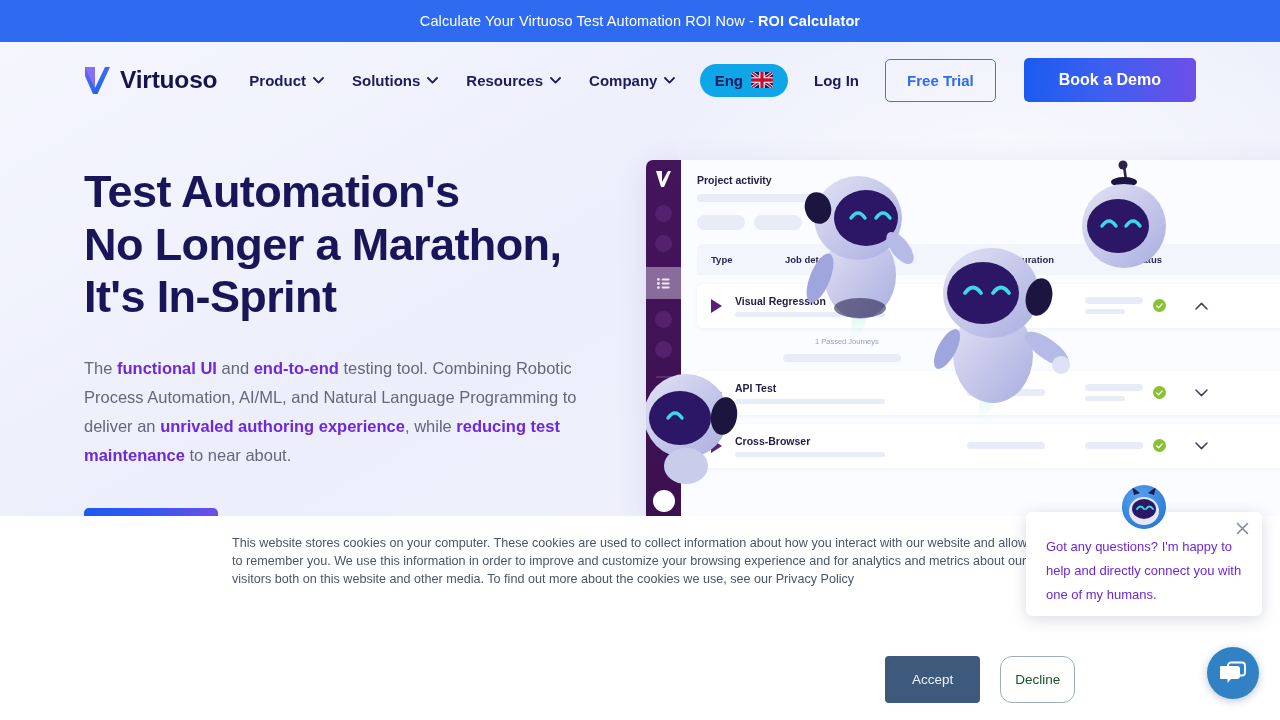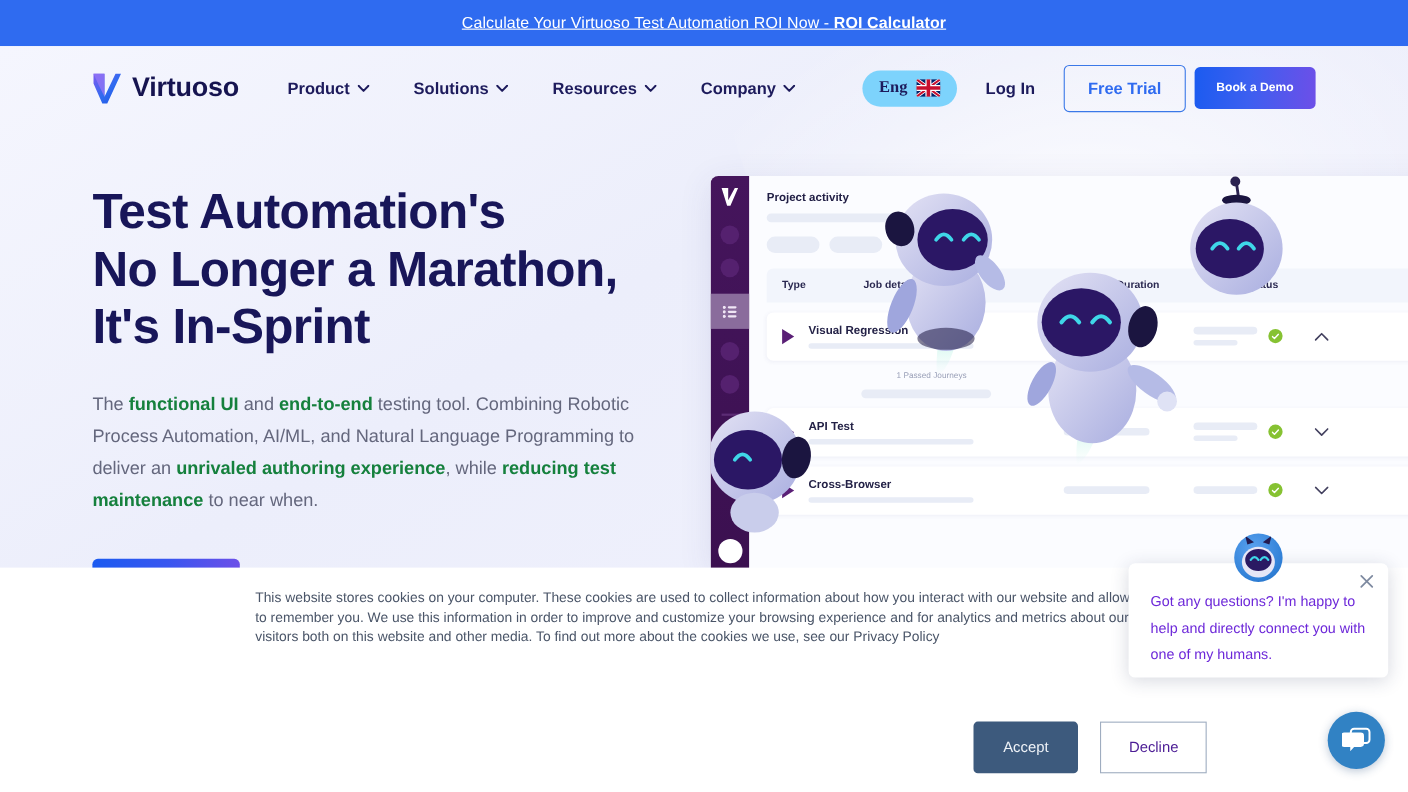--- a/index.html
+++ b/index.html
@@ -8,21 +8,21 @@
     font-family:"Liberation Sans", sans-serif;
     background:#ffffff;
     position:relative;
   }
 
   
   .promo-bar{
     position:absolute; left:0; top:0; width:1280px; height:42px;
     background:#2f6bf0; display:flex; align-items:center; justify-content:center;
   }
-  .promo-text{ color:#fff; font-size:14.5px; letter-spacing:.1px;text-decoration:underline; }
+  .promo-text{ color:#fff; font-size:14.5px; letter-spacing:.1px; }
   .promo-text b{ font-weight:700; }
 
   
   .hero-bg{
     position:absolute; left:0; top:42px; width:1280px; height:478px;
     background:linear-gradient(150deg,#f5f6fe 0%,#eceefb 45%,#f1f2fd 100%);
     overflow:hidden;
   }
   .hero-swirl{
     position:absolute; right:-140px; top:-90px; width:700px; height:560px;
@@ -32,55 +32,55 @@
 
   
   .nav{
     position:absolute; left:0; top:42px; width:1280px; height:76px;
     display:flex; align-items:center; padding:0 84px;
   }
   .logo{ display:flex; align-items:center; gap:9px; }
   .logo-mark{ width:27px; height:29px; display:block; }
   .logo-word{ font-size:24.5px; font-weight:700; color:#161450; letter-spacing:-.2px; }
 
-  .nav-links{ display:flex; align-items:flex-start; gap:40px; margin-left:44px; }
+  .nav-links{ display:flex; align-items:flex-start; gap:28px; margin-left:32px; }
   .nav-link{
     display:flex; align-items:center; gap:7px; cursor:pointer;
     font-size:15px; font-weight:700; color:#1d1b5c;
   }
   .chev{ width:11px; height:7px; display:block; }
 
   .nav-right{ margin-left:auto; display:flex; align-items:center; gap:0; }
   .lang-pill{
     display:flex; align-items:center; gap:8px; cursor:pointer;
-    background:#7dd3fc; border-radius:19px; padding:8px 15px;font-family:Liberation Serif, serif;
+    background:#0ea5e9; border-radius:19px; padding:8px 15px;
   }
   .lang-label{ font-size:15px; font-weight:700; color:#1d1b5c; }
   .flag{ width:22px; height:16px; border-radius:2px; display:block; }
   .login{ font-size:15px; font-weight:700; color:#1d1b5c; cursor:pointer; margin-left:26px; }
   .btn-outline{
     margin-left:26px; border:1.6px solid #3a78e8; color:#2f6bf0; background:transparent;
     border-radius:5px; font-size:15px; font-weight:700; padding:12px 21px; cursor:pointer;
     font-family:inherit;
   }
   .btn-grad{
-    margin-left:8px; border:0; border-radius:5px; cursor:pointer;
+    margin-left:28px; border:0; border-radius:5px; cursor:pointer;
     background:linear-gradient(95deg,#1b5bf0 0%,#3c5ff0 45%,#6d4fe8 100%);
-    color:#fff; font-size:11px; font-weight:700; padding:13px 20px; font-family:inherit;
+    color:#fff; font-size:16px; font-weight:700; padding:13px 35px; font-family:inherit;
   }
 
   
   .hero-copy{ position:absolute; left:84px; top:166px; width:560px; }
   .hero-title{
     font-size:45px; line-height:1.17; font-weight:700; color:#181659; letter-spacing:-.6px;
   }
   .hero-para{
     margin-top:30px; font-size:16.5px; line-height:1.76; color:#64677d; max-width:520px;
   }
-  .hero-para b{ color:#15803d; font-weight:700; }
+  .hero-para b{ color:#6d28d9; font-weight:700; }
   .hero-cta{
     position:absolute; left:84px; top:508px; width:134px; height:26px;
     border-radius:5px 5px 0 0;
     background:linear-gradient(95deg,#1b5bf0 0%,#3856f0 50%,#6d4fe8 100%);
   }
 
   
   .mock{
     position:absolute; left:646px; top:160px; width:763px; height:357px;
     background:#fbfcff; border-radius:7px 0 0 0; overflow:hidden;
@@ -134,22 +134,22 @@
     position:absolute; left:232px; top:18px; width:816px;
     font-size:12.6px; line-height:1.44; color:#4a5568;
   }
   .cookie-text p+p{ margin-top:15px; }
   .cookie-actions{ position:absolute; left:885px; top:140px; display:flex; gap:20px; }
   .btn-accept{
     background:#3d5a7d; color:#eef2f7; border:0; border-radius:4px;
     font-size:13.5px; padding:16px 27px; cursor:pointer; font-family:inherit;
   }
   .btn-decline{
-    background:#fff; color:#4c1d95; border:1px solid #9fadc0; border-radius:0;
-    font-size:13.5px; padding:12px 25px; cursor:pointer; font-family:inherit;
+    background:#fff; color:#14532d; border:1px solid #9fadc0; border-radius:12px;
+    font-size:13.5px; padding:12px 14px; cursor:pointer; font-family:inherit;
   }
 
   
   .chat-card{
     position:absolute; left:1026px; top:512px; width:236px; height:104px;
     background:#fff; border-radius:6px; box-shadow:0 3px 16px rgba(40,50,90,.18); z-index:40;
   }
   .chat-avatar{
     position:absolute; left:1122px; top:485px; width:44px; height:44px; border-radius:50%;
     background:radial-gradient(circle at 40% 32%, #5aa2ef 0%, #2f7fd6 70%, #2166b8 100%);
@@ -242,21 +242,21 @@
     <button class="btn-grad">Book a Demo</button>
   </div>
 </div>
 
 <div class="hero-copy">
   <h1 class="hero-title">
     <span>Test Automation's</span><br>
     <span>No Longer a Marathon,</span><br>
     <span>It's In-Sprint</span>
   </h1>
-  <p class="hero-para"><span>The </span><b>functional UI</b><span> and </span><b>end-to-end</b><span> testing tool. Combining Robotic Process Automation, AI/ML, and Natural Language Programming to deliver an </span><b>unrivaled authoring experience</b><span>, while </span><b>reducing test maintenance</b><span> to near when.</span></p>
+  <p class="hero-para"><span>The </span><b>functional UI</b><span> and </span><b>end-to-end</b><span> testing tool. Combining Robotic Process Automation, AI/ML, and Natural Language Programming to deliver an </span><b>unrivaled authoring experience</b><span>, while </span><b>reducing test maintenance</b><span> to near about.</span></p>
 </div>
 <div class="hero-cta"></div>
 
 <div class="mock">
   <div class="mock-side">
     <svg class="v" viewBox="0 0 17 18">
         <path d="M1 1 H7 V12 L13 1 H16 L9 17 H6 Z" fill="#ffffff"></path>
       </svg>
     <div class="side-dot"></div>
     <div class="side-dot"></div>

